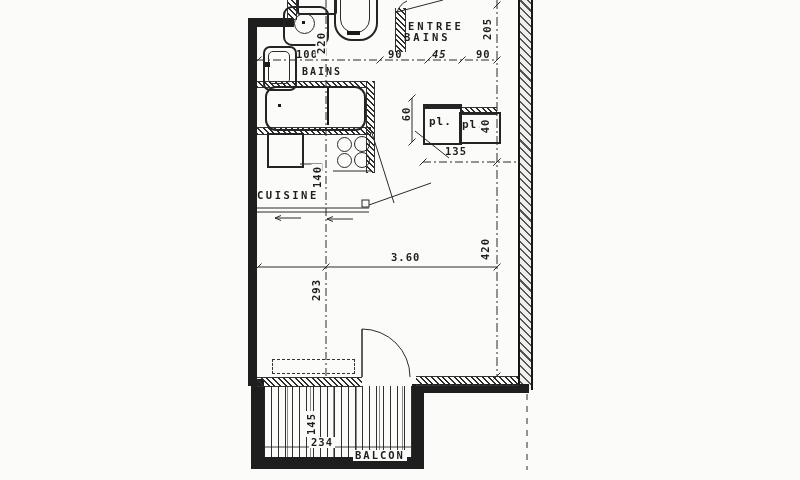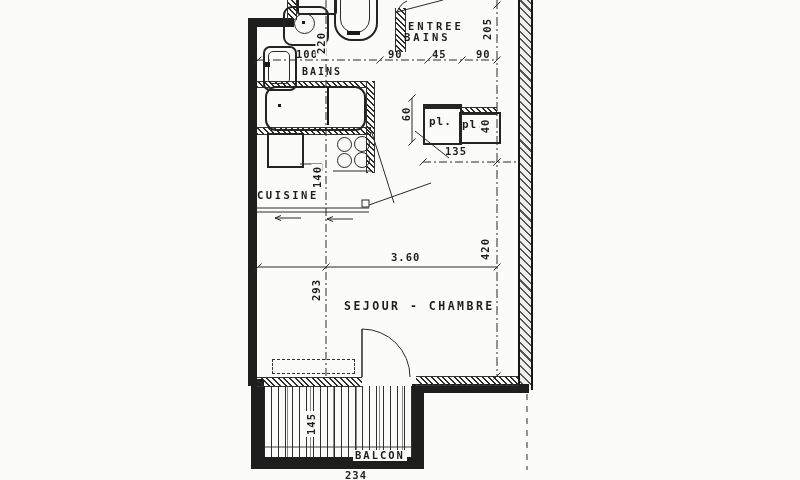--- a/index.html
+++ b/index.html
@@ -139,33 +139,32 @@
       <path d="M362,329 A48,48 0 0 1 410,377"></path>
 
       <line x1="527" y1="394" x2="527" y2="470" stroke-dasharray="6 6"></line>
     </g>
   </svg>
 
   <span class="lab" style="left:408px;top:14px;margin-top:6px;">ENTREE</span>
   <span class="lab" style="left:404px;top:31px;">BAINS</span>
   <span class="lab" style="left:302px;top:66px;letter-spacing:2px;font-size:10px;">BAINS</span>
   <span class="lab" style="left:257px;top:189px;letter-spacing:2.5px;">CUISINE</span>
-  <span class="lab" style="left:344px;top:299px;font-size:11.5px;letter-spacing:2.5px;">SEJOUR - CHAMBRE</span>
   <span class="lab chip" style="left:353px;top:450px;letter-spacing:2px;text-align:right;">BALCON</span>
 
   <span class="num" style="left:429px;top:115px;font-size:11px;">pl.</span>
   <span class="num" style="left:462px;top:118px;font-size:11px;">pl.</span>
 
   <span class="num" style="left:296px;top:48px;">100</span>
   <span class="num" style="left:388px;top:48px;">90</span>
-  <span class="num" style="left:432px;top:48px;">45</span>
+  <span class="num" style="left:432px;top:48px;font-style:italic;">45</span>
   <span class="num" style="left:476px;top:48px;">90</span>
   <span class="num" style="left:445px;top:145px;">135</span>
   <span class="num chip" style="left:389px;top:252px;">3.60</span>
-  <span class="num chip" style="left:343px;top:437px;margin-top:33px;">234</span>
+  <span class="num chip" style="left:309px;top:437px;">234</span>
 
   <span class="num rot" style="left:487px;top:29px;">205</span>
   <span class="num rot chip" style="left:321px;top:43px;">220</span>
   <span class="num rot" style="left:406px;top:114px;">60</span>
   <span class="num rot chip" style="left:485px;top:126px;">40</span>
   <span class="num rot chip" style="left:317px;top:177px;">140</span>
   <span class="num rot chip" style="left:485px;top:249px;">420</span>
   <span class="num rot chip" style="left:316px;top:290px;">293</span>
   <span class="num rot chip" style="left:311px;top:424px;">145</span>
 

